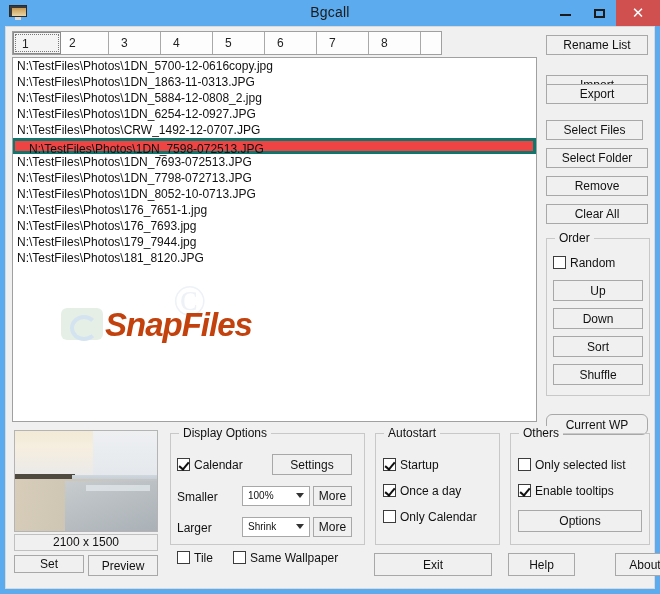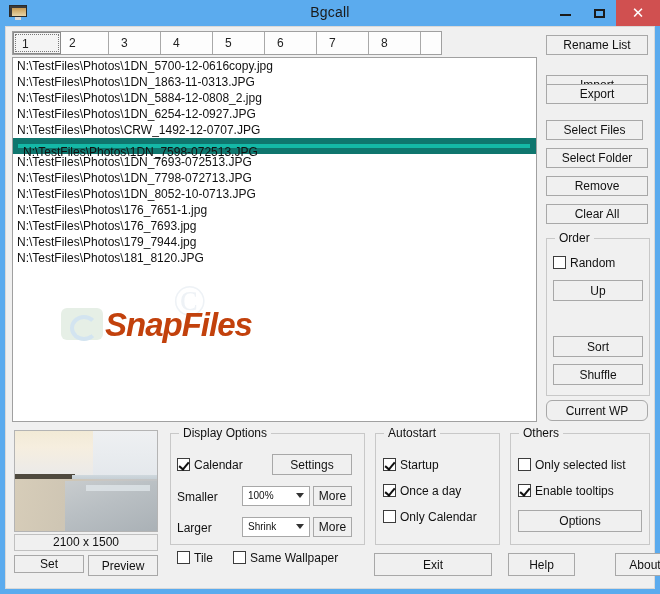--- a/index.html
+++ b/index.html
@@ -149,25 +149,25 @@
     position: relative;
     height: 16px;
     line-height: 16px;
     padding-left: 4px;
     font-size: 12px;
     color: #111;
     white-space: nowrap;
     cursor: default;
   }
   .li.sel {
-    background: #14b8a6;
-    border: 6px solid #0f766e;
+    background: #ef4444;
+    border: 3px solid #0f766e;
     box-sizing: border-box;
     margin-left: -1px;
-    padding-left: 5px;
+    padding-left: 14px;
     width: 100.2%;
   }
 
   
   .watermark {
     position: absolute;
     left: 60px; top: 278px;
     width: 250px; height: 100px;
     pointer-events: none;
   }
@@ -435,24 +435,25 @@
   <div class="btn" style="left:546px; top:204px; width:102px; height:20px;">Clear All</div>
 
   <div class="group" style="left:546px; top:238px; width:104px; height:158px;">
     <div class="group-title">Order</div>
   </div>
   <div class="cb" style="left:553px; top:256px;">
     <span class="box"></span>
     <span class="lbl">Random</span>
   </div>
   <div class="btn" style="left:553px; top:280px; width:90px; height:21px;">Up</div>
+  <div class="btn" style="left:553px; top:308px; width:90px; height:21px;">Down</div>
   <div class="btn" style="left:553px; top:336px; width:90px; height:21px;">Sort</div>
   <div class="btn" style="left:553px; top:364px; width:90px; height:21px;">Shuffle</div>
 
-  <div class="btn" style="left:546px; top:400px; width:102px; height:21px;border-radius:6px;">Current WP</div>
+  <div class="btn" style="left:546px; top:414px; width:102px; height:21px;border-radius:6px;">Current WP</div>
 
   <div class="thumb-frame">
     <div class="sky"></div>
       <div class="sky2"></div>
     <div class="horizon"></div>
       <div class="sea"></div>
     <div class="sand"></div>
       <div class="wetsand"></div>
       <div class="shine"></div>
   </div>

